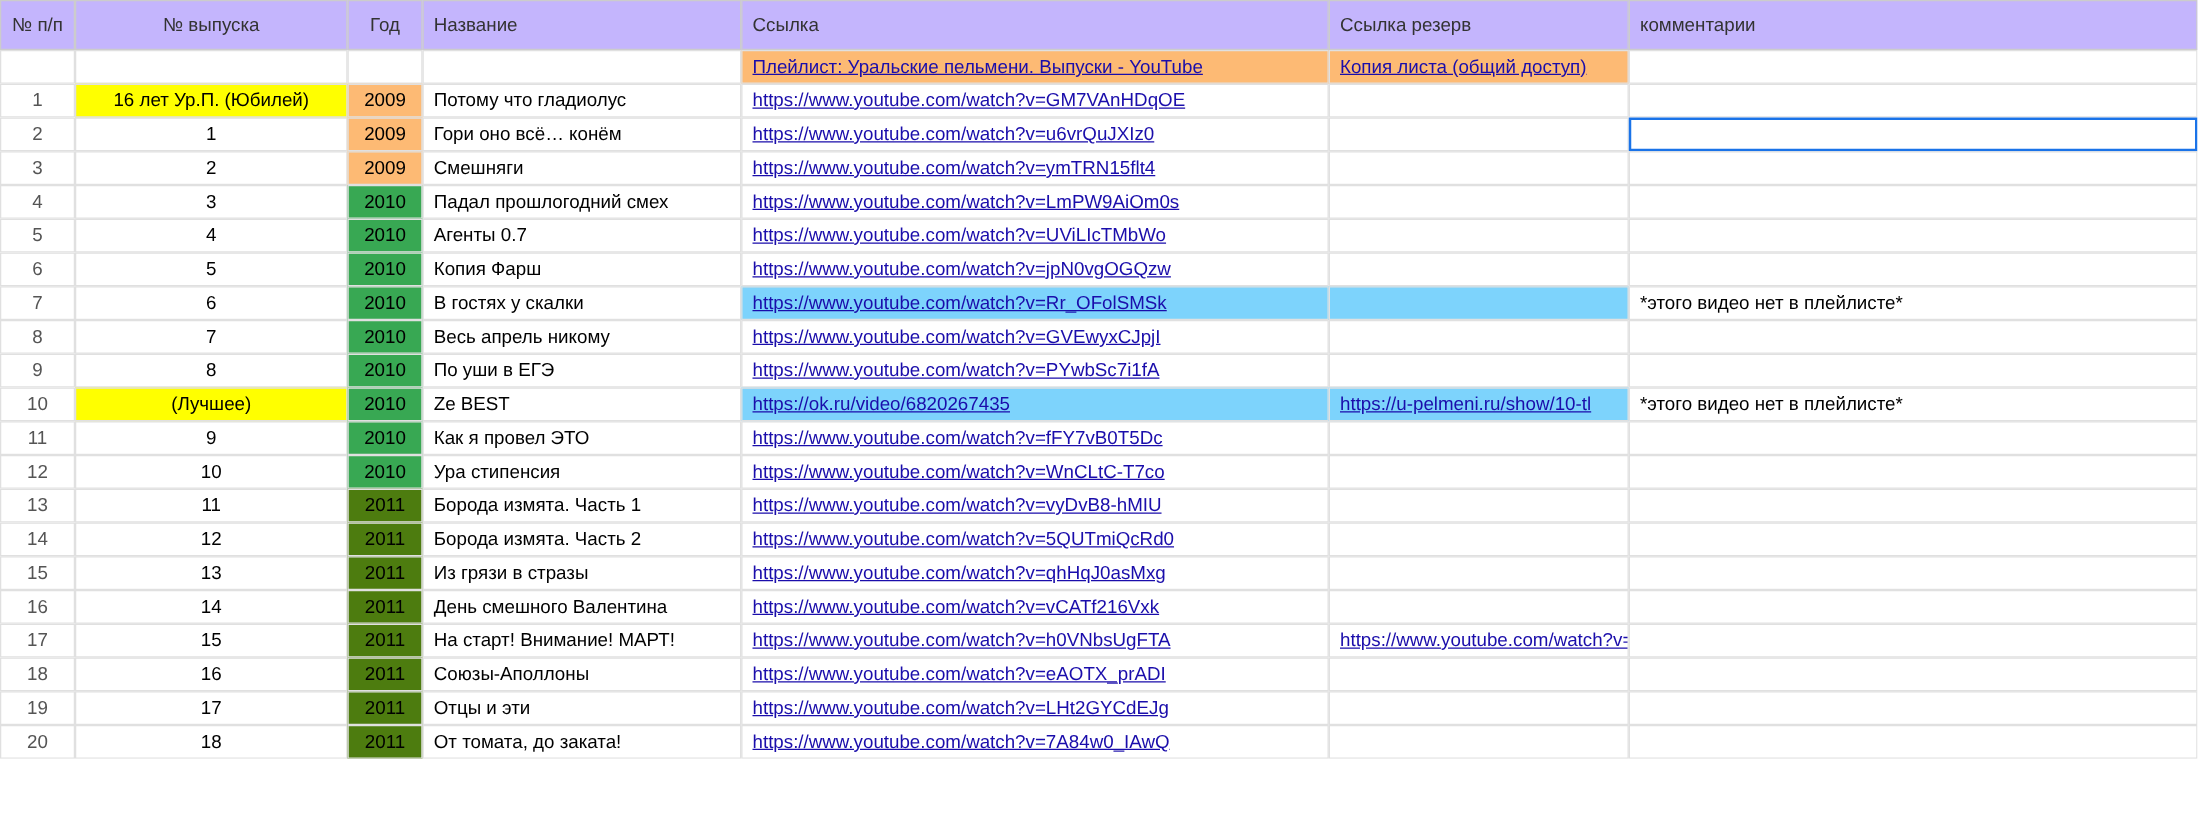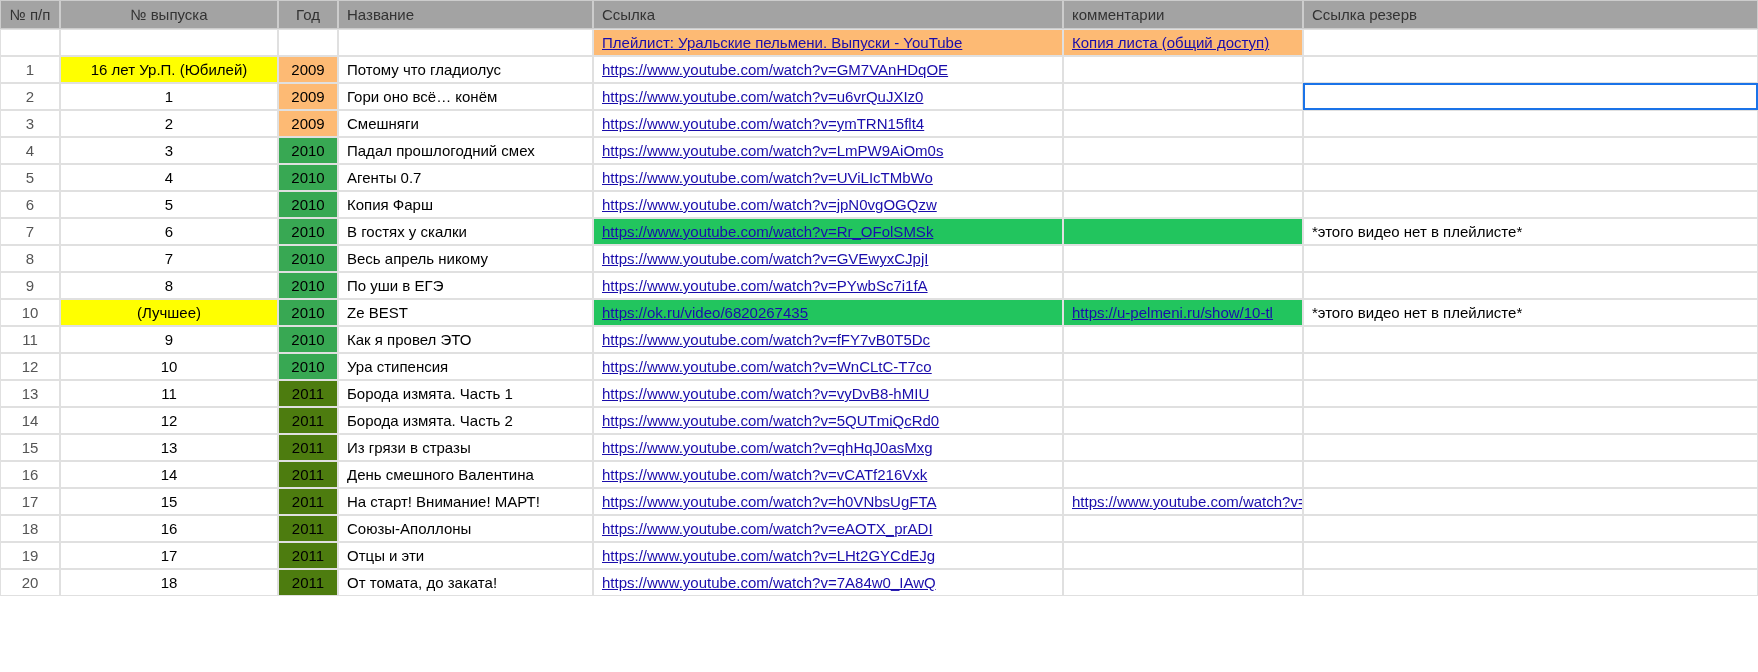--- a/index.html
+++ b/index.html
@@ -8,27 +8,27 @@
     font-size: 15px;
     background: #fff;
     color: #000;
     overflow: hidden;
   }
   .sheet {
     display: grid;
     grid-template-columns: 60px 218px 60px 255px 470px 240px 455px;
   }
   .hdr {
-    background: #a3a3a3;
+    background: #c4b5fd;
     border: 1px solid #ccc;
     padding: 4px 8px;
     font-weight: normal;
     color: #333;
     text-align: left;
-    height: 29px;
+    height: 40px;
     display: flex;
     align-items: center;
   }
   .hdr.center { justify-content: center; }
   .rowhdr {
     background: #fff;
     border: 1px solid #e0e0e0;
     color: #555;
     font-size: 15px;
     display: flex;
@@ -44,37 +44,37 @@
     align-items: center;
     white-space: nowrap;
     overflow: hidden;
   }
   .cell.center { justify-content: center; }
   .link { color: #1a0dab; text-decoration: underline; }
   .yellow { background: #FFFF00; }
   .orange { background: #fdba74; }
   .green2010 { background: #38A853; color: #000; }
   .teal2011 { background: #4d7c0f; color: #000; }
-  .grey { background: #22c55e; }
+  .grey { background: #7dd3fc; }
   .selected {
     border: 2px solid #1a73e8 !important;
     background: #fff;
   }
 </style>
 </head>
 <body>
 
 <div class="sheet" id="sheet">
     <div class="hdr center">№ п/п</div>
     <div class="hdr center">№ выпуска</div>
     <div class="hdr center">Год</div>
     <div class="hdr">Название</div>
     <div class="hdr">Ссылка</div>
+    <div class="hdr">Ссылка резерв</div>
     <div class="hdr">комментарии</div>
-    <div class="hdr">Ссылка резерв</div>
     <div class="rowhdr"></div>
     <div class="cell"></div>
     <div class="cell"></div>
     <div class="cell"></div>
     <div class="cell orange">
       <span class="link" style="color: rgb(26, 13, 171);">Плейлист: Уральские пельмени. Выпуски - YouTube</span>
     </div>
     <div class="cell orange">
       <span class="link">Копия листа (общий доступ)</span>
     </div>

